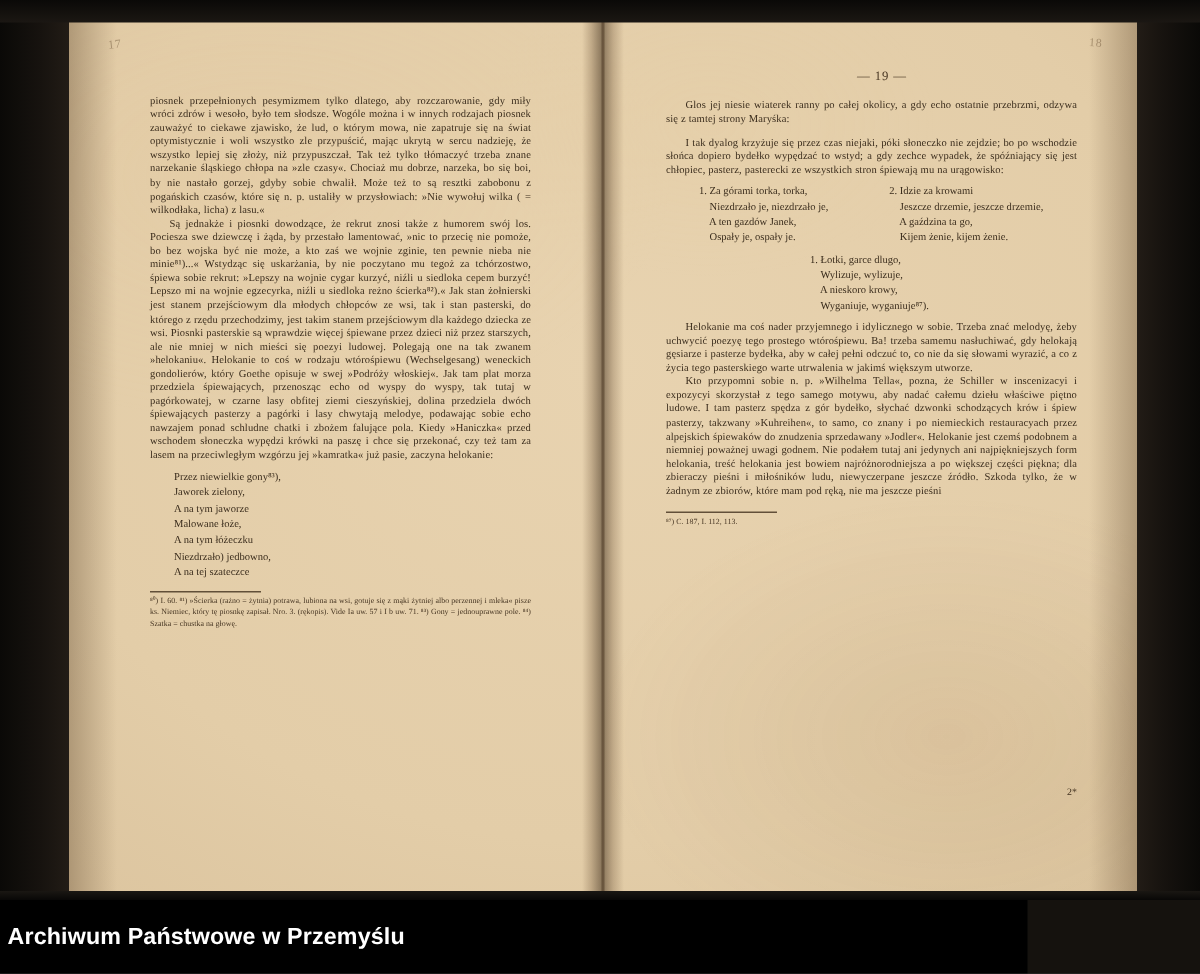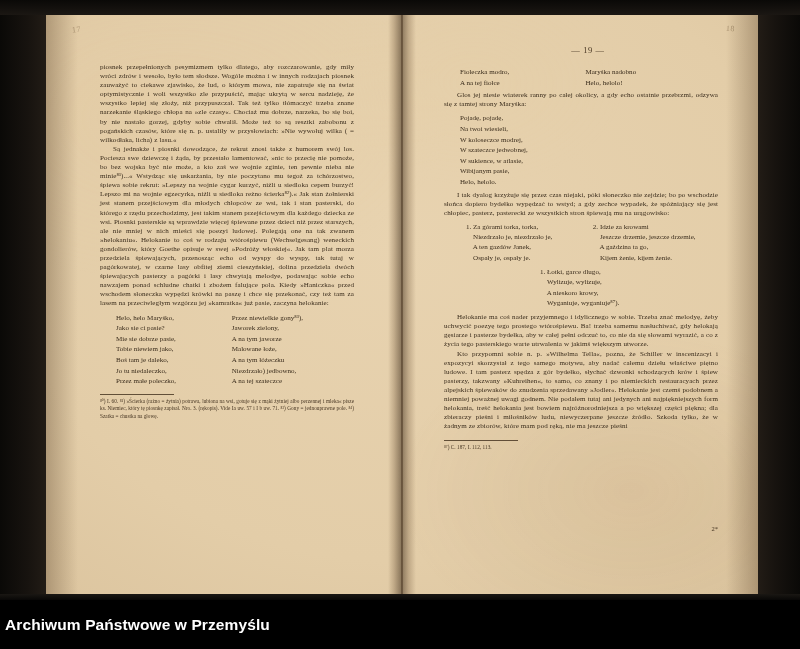--- a/index.html
+++ b/index.html
@@ -259,21 +259,21 @@
     letter-spacing: .5px;
   }
   .hand-left  { left: 72px;  top: 25px; }
   .hand-right { left: 726px; top: 24px; transform: rotate(4deg); }
 
   
   #watermark {
     position: absolute;
     left: 0;
     bottom: 0;
-    width: 800px;
+    width: 685px;
     height: 49px;
     background: #000000;
     display: flex;
     align-items: center;
   }
   #watermark .wm-text {
     margin-left: 5px;
     color: #ffffff;
     font-family: "Liberation Sans", sans-serif;
     font-size: 15.5px;
@@ -308,27 +308,20 @@
     <div class="page page-left">
 
 
       <div class="textblock">
 
         <p class="para cont">piosnek przepełnionych pesymizmem tylko dlatego, aby rozczarowanie, gdy miły wróci zdrów i wesoło, było tem słodsze. Wogóle można i w innych rodzajach piosnek zauważyć to ciekawe zjawisko, że lud, o którym mowa, nie zapatruje się na świat optymistycznie i woli wszystko zle przypuścić, mając ukrytą w sercu nadzieję, że wszystko lepiej się złoży, niż przypuszczał. Tak też tylko tłómaczyć trzeba znane narzekanie śląskiego chłopa na »zle czasy«. Chociaż mu dobrze, narzeka, bo się boi, by nie nastało gorzej, gdyby sobie chwalił. Może też to są resztki zabobonu z pogańskich czasów, które się n. p. ustaliły w przysłowiach: »Nie wywołuj wilka ( = wilkodłaka, licha) z lasu.«</p>
 
         <p class="para">Są jednakże i piosnki dowodzące, że rekrut znosi także z humorem swój los. Pociesza swe dziewczę i żąda, by przestało lamentować, »nic to przecię nie pomoże, bo bez wojska być nie może, a kto zaś we wojnie zginie, ten pewnie nieba nie minie⁸¹)...« Wstydząc się uskarżania, by nie poczytano mu tegoż za tchórzostwo, śpiewa sobie rekrut: »Lepszy na wojnie cygar kurzyć, niźli u siedloka cepem burzyć! Lepszo mi na wojnie egzecyrka, niźli u siedloka reżno ścierka⁸²).« Jak stan żołnierski jest stanem przejściowym dla młodych chłopców ze wsi, tak i stan pasterski, do którego z rzędu przechodzimy, jest takim stanem przejściowym dla każdego dziecka ze wsi. Piosnki pasterskie są wprawdzie więcej śpiewane przez dzieci niż przez starszych, ale nie mniej w nich mieści się poezyi ludowej. Polegają one na tak zwanem »helokaniu«. Helokanie to coś w rodzaju wtórośpiewu (Wechselgesang) weneckich gondolierów, który Goethe opisuje w swej »Podróży włoskiej«. Jak tam plat morza przedziela śpiewających, przenosząc echo od wyspy do wyspy, tak tutaj w pagórkowatej, w czarne lasy obfitej ziemi cieszyńskiej, dolina przedziela dwóch śpiewających pasterzy a pagórki i lasy chwytają melodye, podawając sobie echo nawzajem ponad schludne chatki i zbożem falujące pola. Kiedy »Haniczka« przed wschodem słoneczka wypędzi krówki na paszę i chce się przekonać, czy też tam za lasem na przeciwległym wzgórzu jej »kamratka« już pasie, zaczyna helokanie:</p>
 
         <div class="verse">
-          <div class="col c1">Helo, helo Maryśko,
-Jako sie ci pasie?
-Mie sie dobrze pasie,
-Tobie niewiem jako,
-Boś tam je daleko,
-Jo tu niedaleczko,
-Przez małe poleczko,</div>
           <div class="col c2">Przez niewielkie gony⁸³),
 Jaworek zielony,
 A na tym jaworze
 Malowane łoże,
 A na tym łóżeczku
 Niezdrzało) jedbowno,
 A na tej szateczce</div>
         </div>
 
         <div class="fn-rule"></div>
@@ -337,39 +330,26 @@
 
       </div>
     </div>
 
     <div class="page page-right">
 
       <div class="folio">— 19 —</div>
 
       <div class="textblock">
 
+
+        <div class="spacer-sm"></div>
+
+        <p class="para">Glos jej niesie wiaterek ranny po całej okolicy, a gdy echo ostatnie przebrzmi, odzywa się z tamtej strony Maryśka:</p>
+
         <div class="verse">
-          <div class="col c1">Fioleczka modro,
-A na tej fiołce</div>
-          <div class="col c2">Maryśka nadobno
-Helo, helolo!</div>
-        </div>
-
-        <div class="spacer-sm"></div>
-
-        <p class="para">Glos jej niesie wiaterek ranny po całej okolicy, a gdy echo ostatnie przebrzmi, odzywa się z tamtej strony Maryśka:</p>
-
-        <div class="verse">
-          <div class="col c2">Pojadę, pojadę,
-Na twoi wiesieli,
-W koloseczce modrej,
-W szateczce jedwobnej,
-W sukience, w atlasie,
-Wibijanym pasie,
-Helo, helolo.</div>
         </div>
 
         <div class="spacer-sm"></div>
 
         <p class="para">I tak dyalog krzyżuje się przez czas niejaki, póki słoneczko nie zejdzie; bo po wschodzie słońca dopiero bydełko wypędzać to wstyd; a gdy zechce wypadek, że spóźniający się jest chłopiec, pasterz, pasterecki ze wszystkich stron śpiewają mu na urągowisko:</p>
 
         <div class="verse-num">
           <div class="col c1">1. Za górami torka, torka,
     Niezdrzało je, niezdrzało je,
     A ten gazdów Janek,

